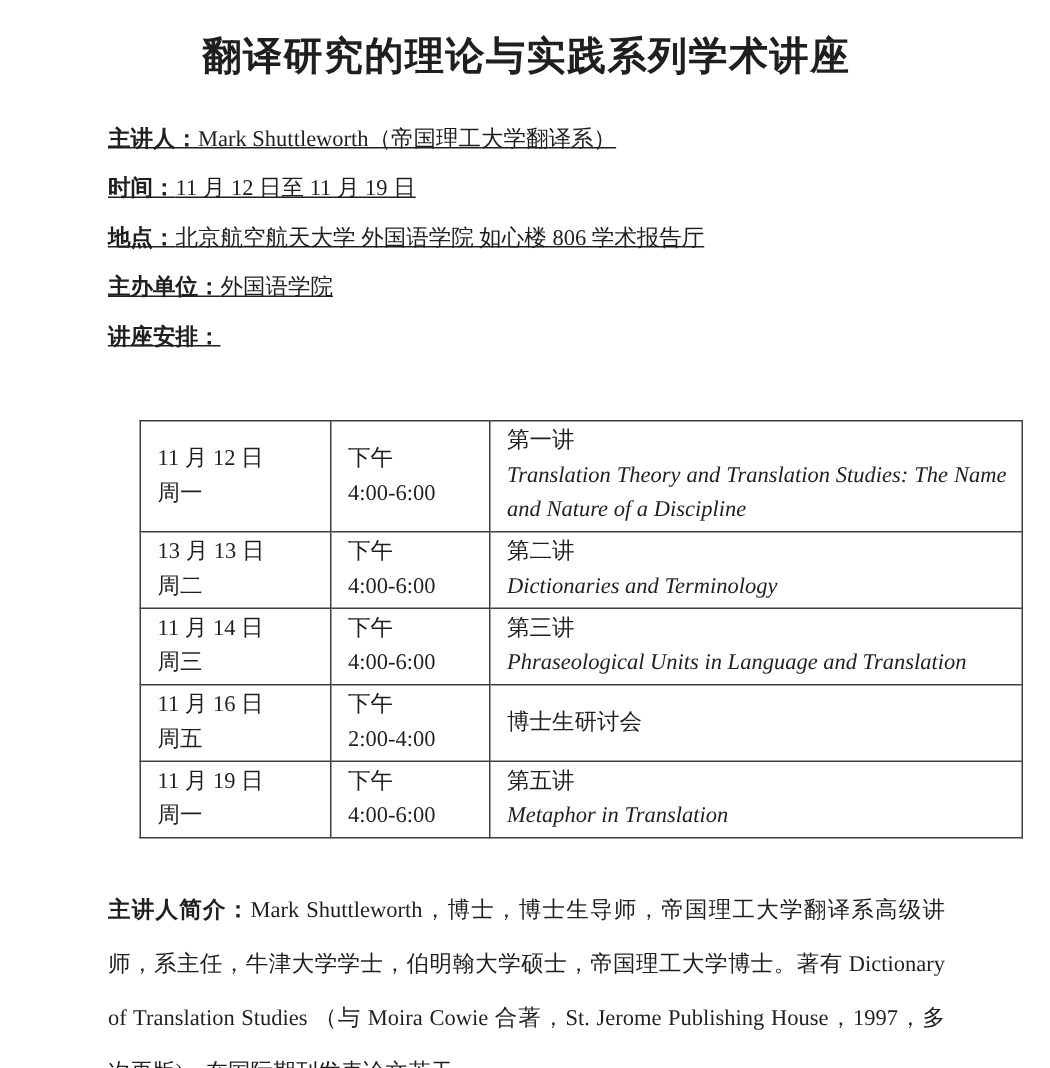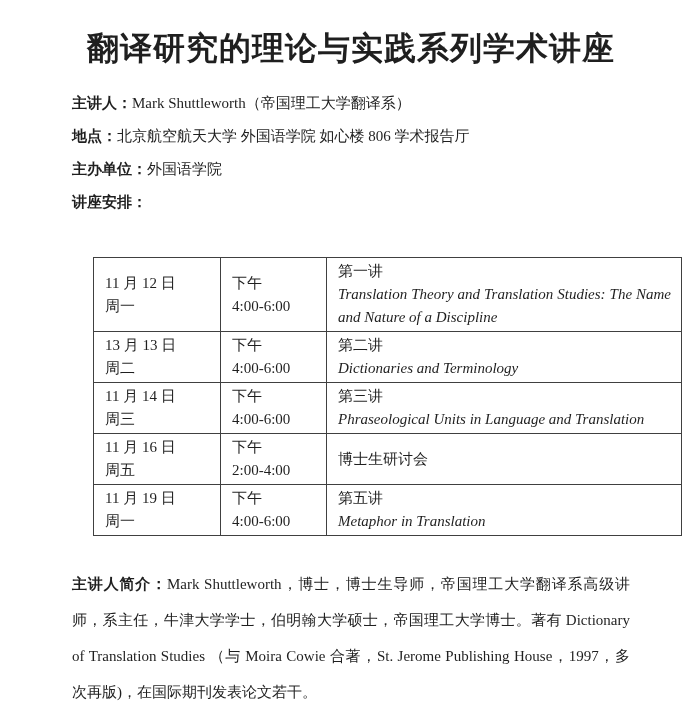--- a/index.html
+++ b/index.html
@@ -14,37 +14,38 @@
     font-family: "Liberation Serif", "DejaVu Serif", serif;
     color: #1f1f1f;
   }
   .page {
     width: 700px;
     height: 712px;
     box-sizing: border-box;
     padding: 16px 70px 0 72px;
   }
   .doc-title {
-    margin: 10px;
+    margin: 0;
     padding: 4px 0 0 0;
     text-align: center;
-    font-size: 32px;
+    font-size: 26px;
     font-weight: bold;
     letter-spacing: 1px;
     line-height: 36px;
     white-space: nowrap;
   }
   .info-block {
     margin-top: 27px;
   }
   .info-line {
     margin: 0 0 12px 0;
     font-size: 15px;
     line-height: 21px;
     white-space: nowrap;
+    text-decoration: underline;
   }
   .info-line:last-child {
     margin-bottom: 6px;
   }
   .label {
     font-weight: bold;
   }
   table.schedule {
     border-collapse: collapse;
     margin-left: 21px;
@@ -75,20 +76,23 @@
 </head>
 <body>
 
 <div class="page">
 
   <h1 class="doc-title">翻译研究的理论与实践系列学术讲座</h1>
 
   <div class="info-block">
     <p class="info-line">
       <span class="label">主讲人：</span><span>Mark Shuttleworth（帝国理工大学翻译系）</span>
+    </p>
+    <p class="info-line">
+      <span class="label">时间：</span><span>11 月 12 日至 11 月 19 日</span>
     </p>
     <p class="info-line">
       <span class="label">地点：</span><span>北京航空航天大学 外国语学院 如心楼 806 学术报告厅</span>
     </p>
     <p class="info-line">
       <span class="label">主办单位：</span><span>外国语学院</span>
     </p>
     <p class="info-line">
       <span class="label">讲座安排：</span>
     </p>

